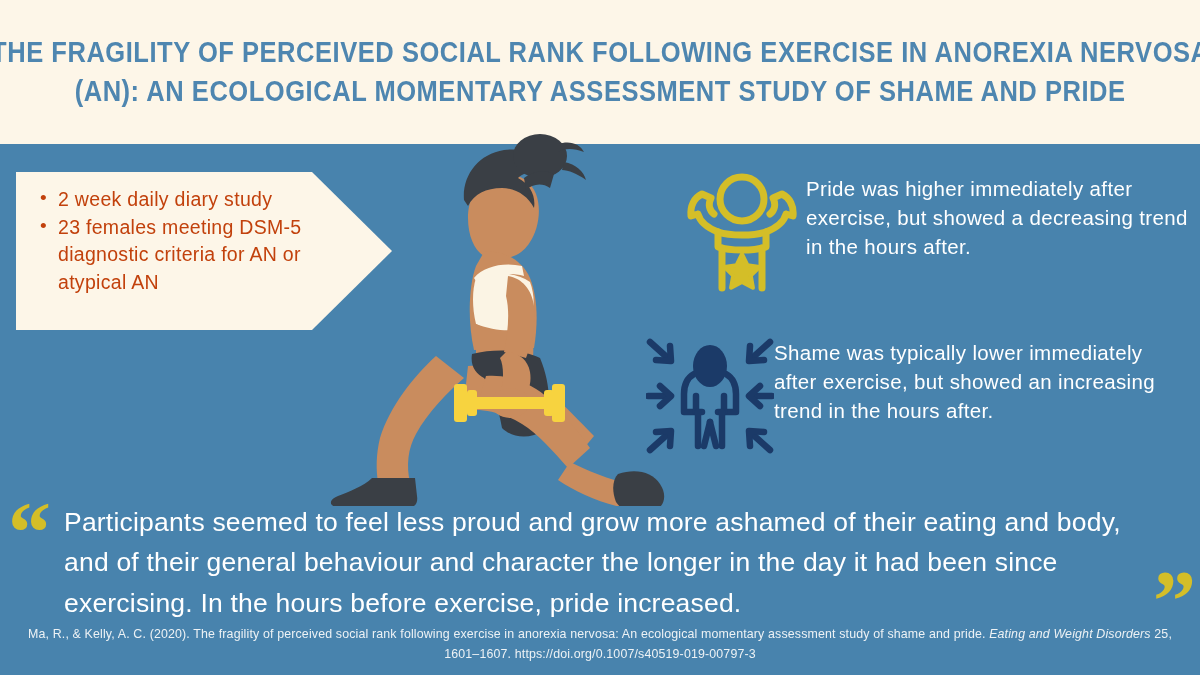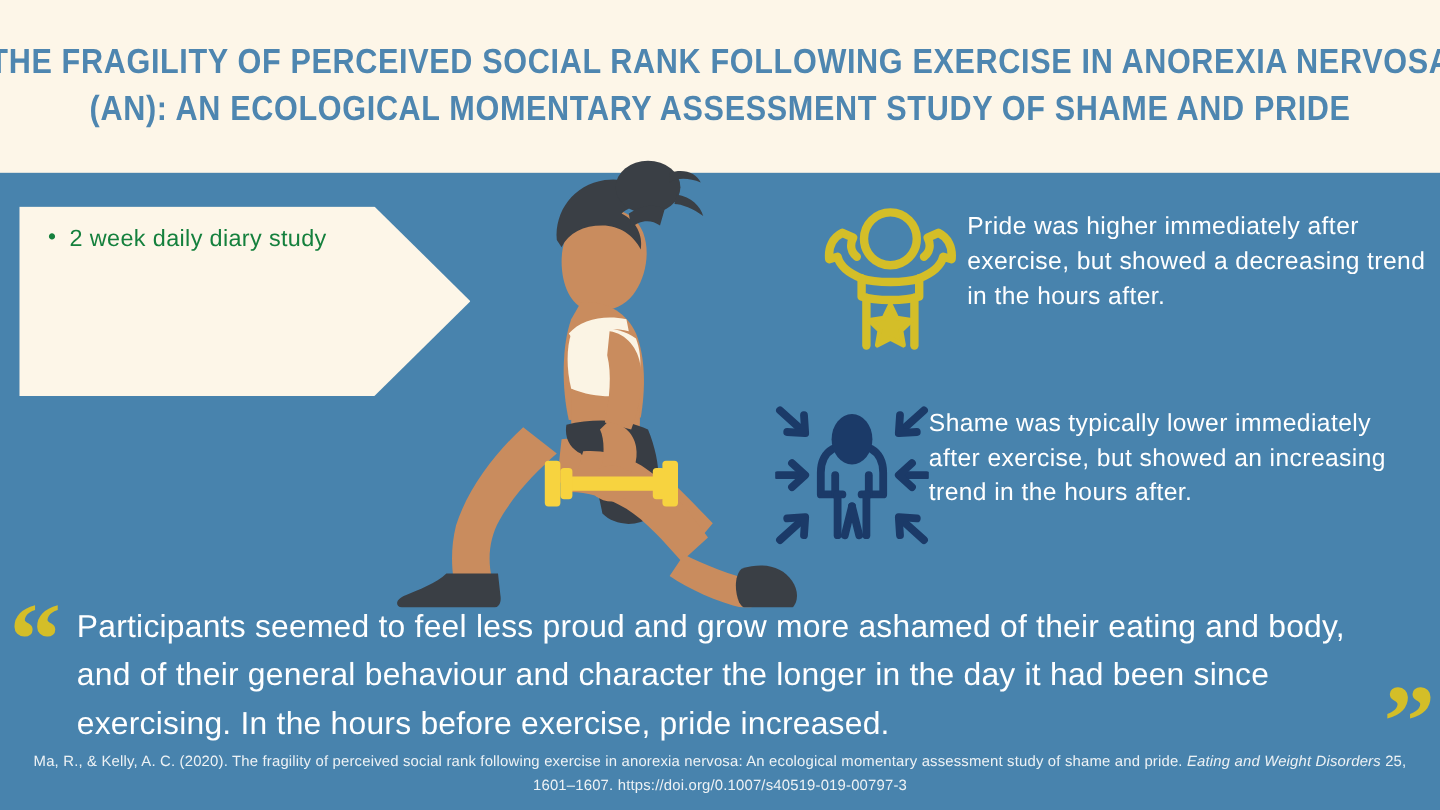--- a/index.html
+++ b/index.html
@@ -36,21 +36,21 @@
   
   #bullet-panel {
     position:absolute; left:16px; top:172px; width:376px; height:158px;
     background:#FDF6E8;
     -webkit-clip-path:polygon(0 0, 296px 0, 376px 79px, 296px 158px, 0 158px);
     clip-path:polygon(0 0, 296px 0, 376px 79px, 296px 158px, 0 158px);
     padding:14px 0 0 22px;
   }
   #bullet-list { list-style:none; }
   #bullet-list li {
-    color:#15803d;
+    color:#c2410c;
     font-size:19.5px;
     line-height:1.42;
     letter-spacing:0.3px;
     position:relative;
     padding-left:20px;
     max-width:268px;
   }
   #bullet-list li::before {
     content:"\2022";
     position:absolute; left:2px; top:-1px;
@@ -170,20 +170,21 @@
     <rect x="149" y="264" width="10" height="26" rx="3" fill="#F7D33F"></rect>
 
     <rect x="234" y="258" width="13" height="38" rx="3" fill="#F7D33F"></rect>
     <rect x="226" y="264" width="10" height="26" rx="3" fill="#F7D33F"></rect>
   </svg>
 </div>
 
 <div id="bullet-panel">
   <ul id="bullet-list">
     <li>2 week daily diary study</li>
+    <li>23 females meeting DSM-5 diagnostic criteria for AN or atypical AN</li>
   </ul>
 </div>
 
 <div id="finding-pride" class="finding">
   <div class="finding-icon">
     <svg viewBox="0 0 128 124" width="128" height="124" xmlns="http://www.w3.org/2000/svg" fill="none" stroke="#D4BE28" stroke-width="7" stroke-linecap="round" stroke-linejoin="round">
       <circle cx="64" cy="29" r="22"></circle>
       <path d="M40 62 C30 58 22 52 20 44 L13 46 C12 36 16 28 24 24 L33 28 C30 34 31 40 36 44"></path>
       <path d="M88 62 C98 58 106 52 108 44 L115 46 C116 36 112 28 104 24 L95 28 C98 34 97 40 92 44"></path>
       <path d="M40 62 C52 66 76 66 88 62"></path>

